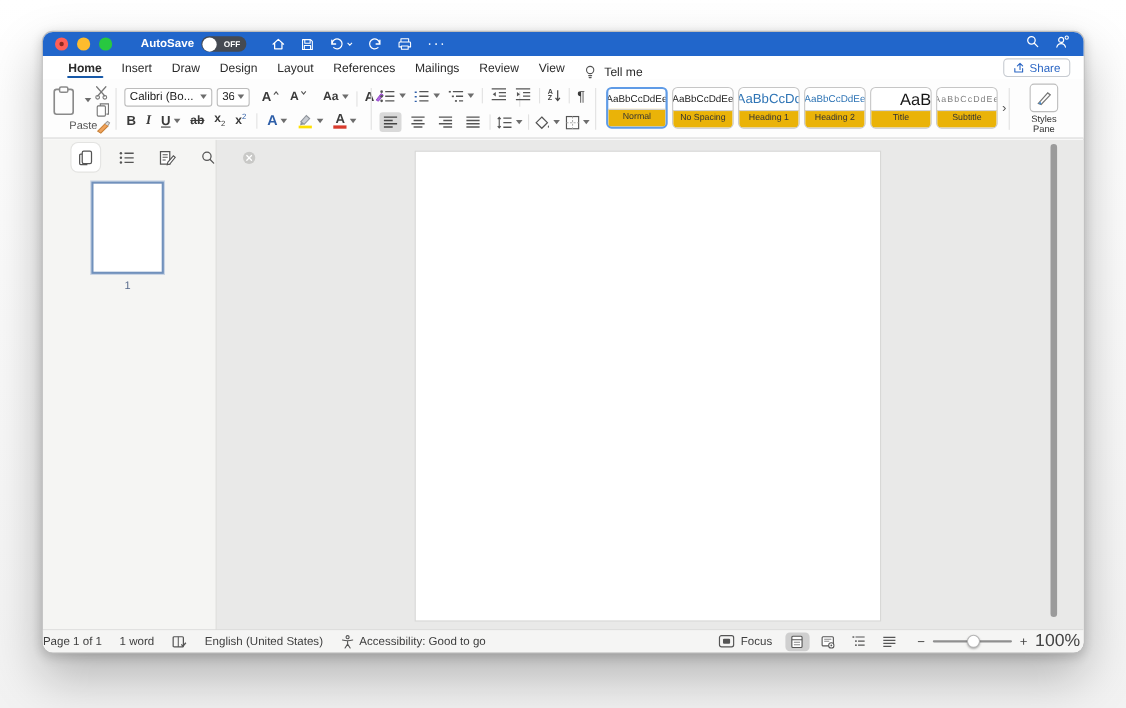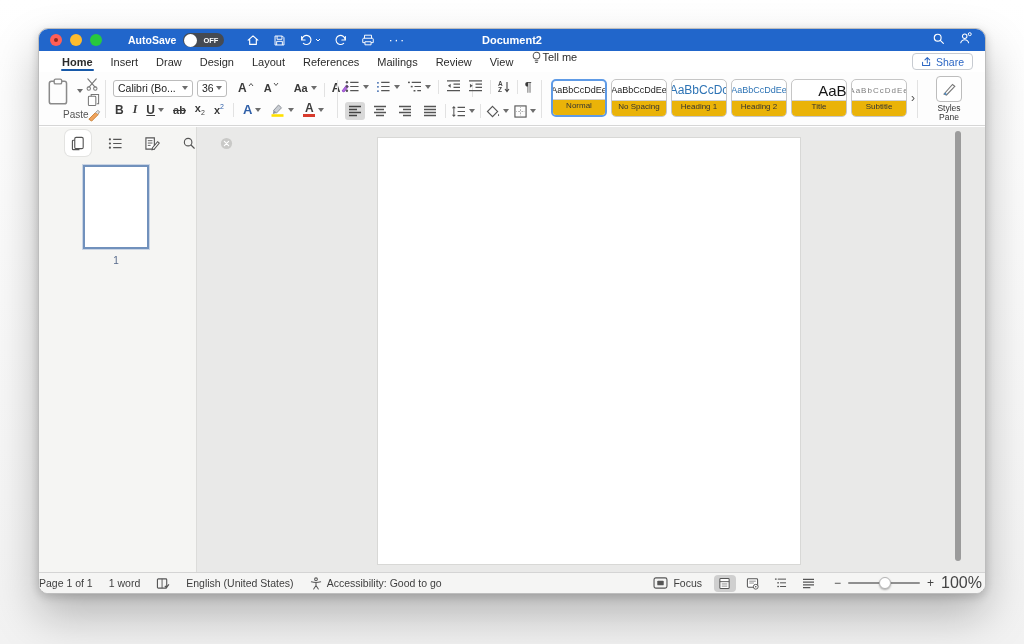--- a/index.html
+++ b/index.html
@@ -33,21 +33,21 @@
   .tb-right { position:absolute; right:12px; top:0; height:22px; display:flex; align-items:center; gap:14px; }
 
   
   .menubar { position:absolute; left:0; top:22px; right:0; height:21px; background:#fff;
     display:flex; align-items:center; padding-left:14px; }
   .tab { font-size:11px; color:#2b2b2b; padding:0 9px; height:100%; display:flex;
     align-items:center; position:relative; }
   .tab.active { font-weight:700; }
   .tab.active::after { content:""; position:absolute; left:8px; right:8px; bottom:1px;
     height:2px; background:#1759a8; border-radius:1px; }
-  .tellme { display:flex; align-items:flex-start; gap:0; }
+  .tellme { display:flex; align-items:flex-end; gap:7px; }
   .share-btn { position:absolute; right:12px; top:2px; height:17px; display:flex; align-items:center;
     gap:4px; padding:0 8px; border:1px solid #c7cbd1; border-radius:4px; background:#fff;
     color:#2b66c4; font-size:10.5px; }
 
   
   .ribbon { position:absolute; left:0; top:43px; right:0; height:54px; background:#fdfdfd;
     border-bottom:1px solid #d6d6d6; font-size:11px; color:#3d3d3d; }
   .vsep { position:absolute; top:8px; height:38px; width:1px; background:#e2e2e2; }
   .chev { display:inline-block; width:0; height:0; border-left:3px solid transparent;
     border-right:3px solid transparent; border-top:4px solid #6d6d6d; margin-left:3px; }
@@ -164,21 +164,20 @@
             <path d="M13 4v4H9M12.7 7.5A5.2 5.2 0 1 0 11 11.8" fill="none" stroke="#fff" stroke-width="1.3" stroke-linecap="round"></path>
           </svg>
       </span>
       <span>
         <svg width="14" height="14" viewBox="0 0 16 16">
             <path d="M4 6V2.5h8V6M3 6h10c.5 0 1 .4 1 1v4h-2.5M4.5 11H2V7c0-.6.5-1 1-1m1.5 4h7v3.5h-7z" fill="none" stroke="#fff" stroke-width="1.1" stroke-linejoin="round"></path>
           </svg>
       </span>
       <span class="tb-ellipsis">···</span>
     </div>
-    <div class="win-title">Document2</div>
     <div class="tb-right">
       <span>
         <svg width="13" height="13" viewBox="0 0 16 16">
             <circle cx="7" cy="7" r="4.2" fill="none" stroke="#fff" stroke-width="1.4"></circle>
             <path d="M10.2 10.2 14 14" stroke="#fff" stroke-width="1.4" stroke-linecap="round"></path>
           </svg>
       </span>
       <span>
         <svg width="14" height="14" viewBox="0 0 16 16">
             <circle cx="6.5" cy="6" r="2.6" fill="none" stroke="#fff" stroke-width="1.2"></circle>

